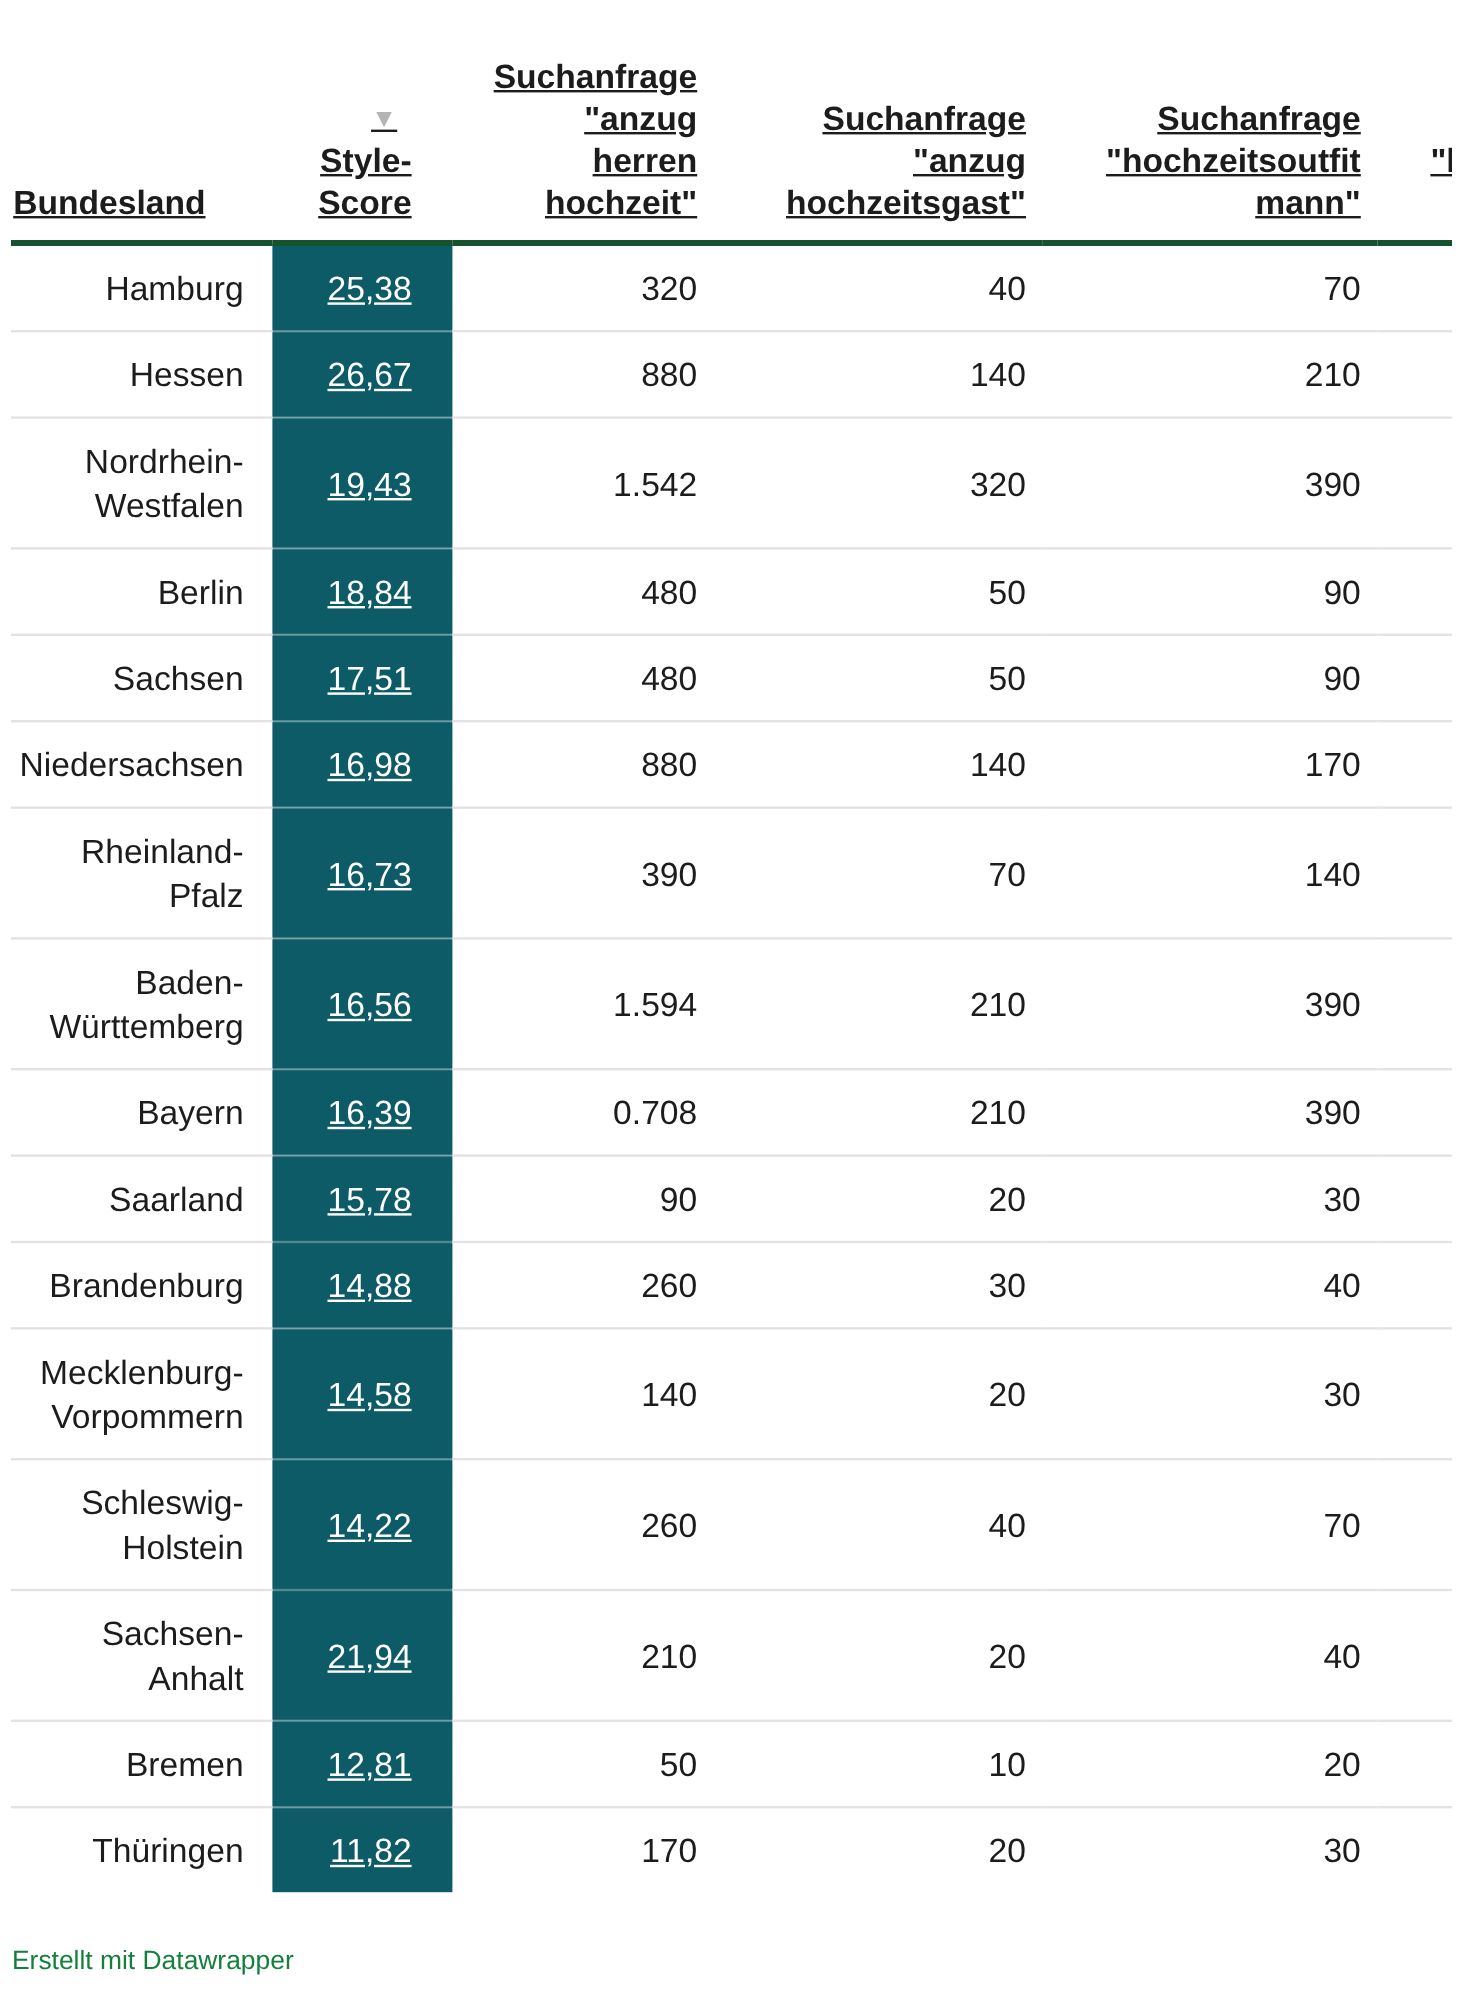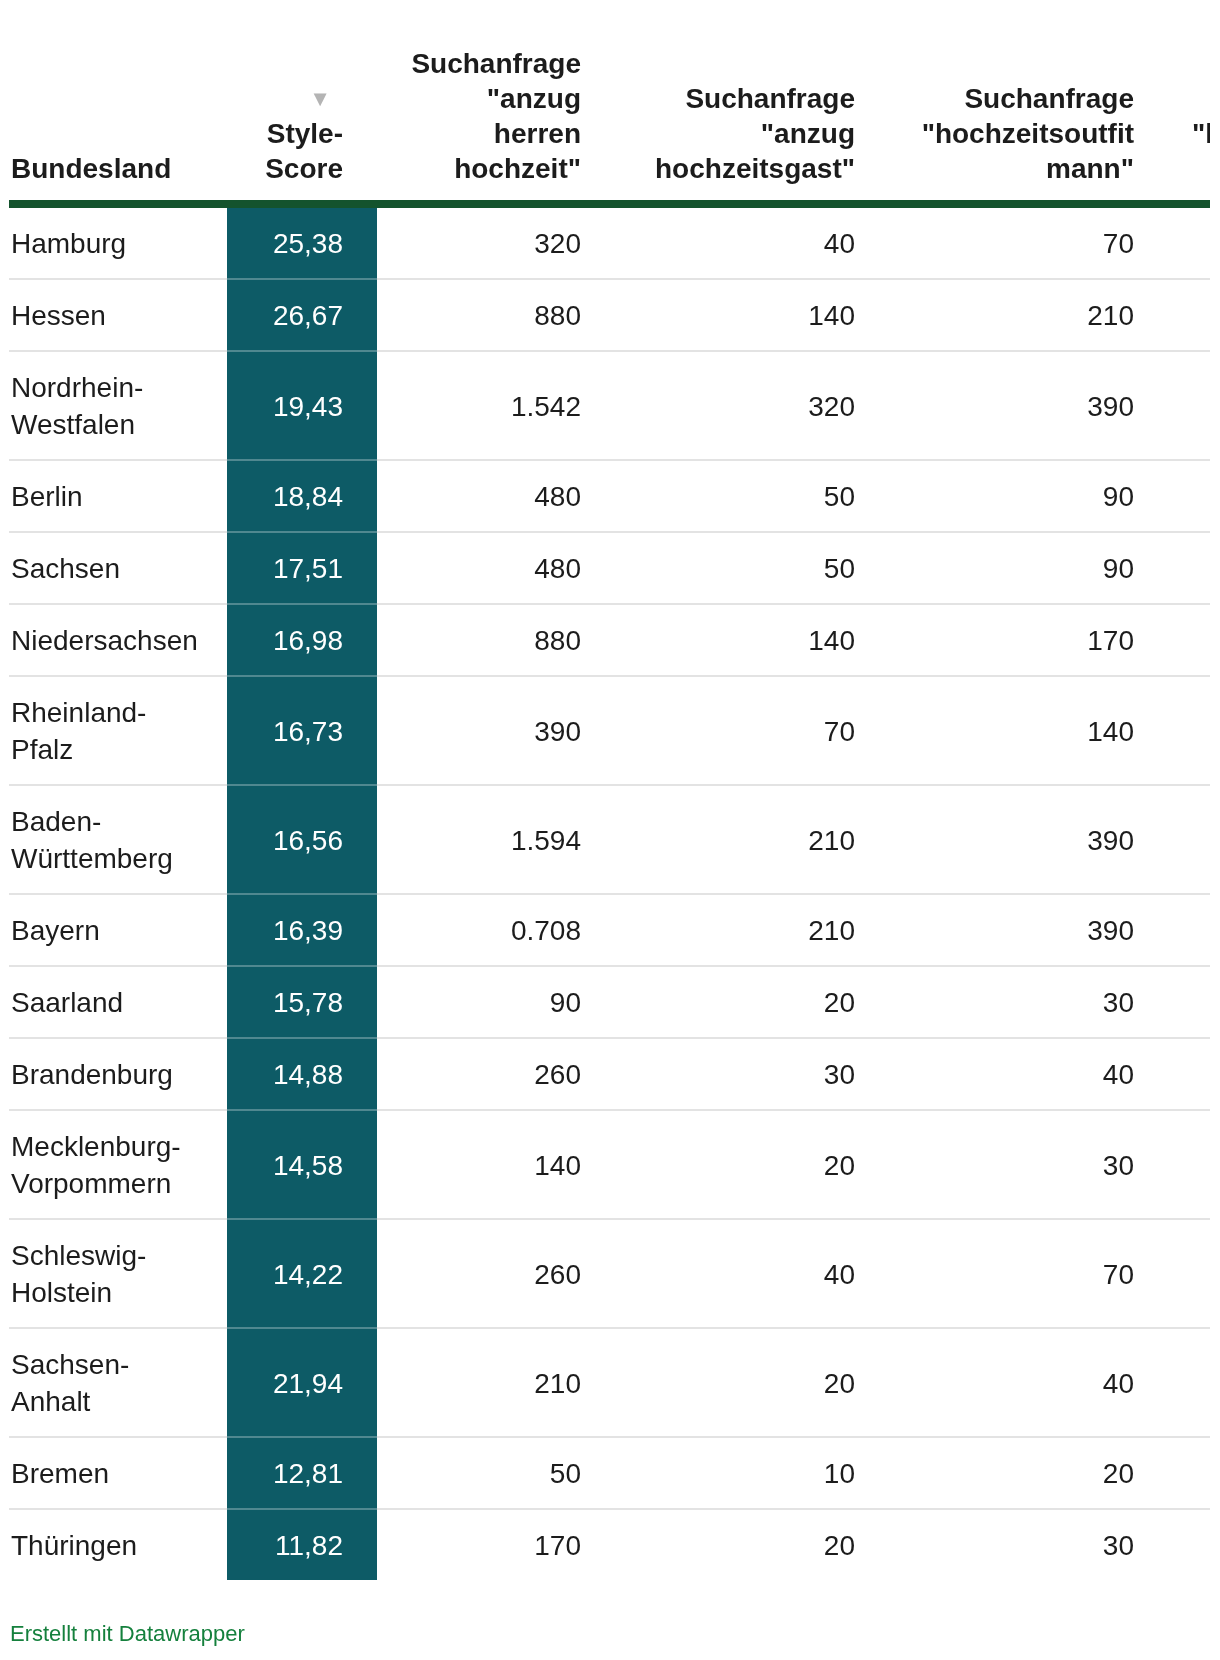--- a/index.html
+++ b/index.html
@@ -28,41 +28,43 @@
   col.c5 { width:279px; }
   col.c6 { width:120px; }
 
   th {
     vertical-align:bottom;
     font-weight:bold;
     font-size:28px;
     line-height:35px;
     text-align:right;
     padding:46px 14px 14px 0;
-    border-bottom:8px solid #14532d;
+    border-bottom:5px solid #14532d;
     white-space:normal;
+    text-decoration:underline;
   }
   th.c1 { text-align:left; padding:46px 24px 14px 2px;margin-top:46px; }
   th.c2 { padding-right:34px; }
   th.c6 { text-align:left; padding-left:0; padding-right:0; }
 
   td {
     font-size:28px;
     line-height:37px;
     text-align:right;
     padding:17px 14px 16px 0;
     border-bottom:2px solid #e3e3e3;
     vertical-align:middle;
   }
-  td.c1 { text-align:left; padding:17px 24px 16px 2px; overflow-wrap:break-word; }
+  td.c1 { text-align:right; padding:17px 24px 16px 2px; overflow-wrap:break-word; }
   td.c2 {
     background:var(--teal, #0d5b66);
     color:#ffffff;
     padding-right:34px;
     border-bottom:2px solid rgba(255,255,255,0.28);
+    text-decoration:underline;
   }
   tr:last-child td { border-bottom:none; }
 
   .sort-arrow {
     display:block;
     color:#b4b4b4;
     font-size:22px;
     line-height:35px;
     padding-right:12px;
   }

